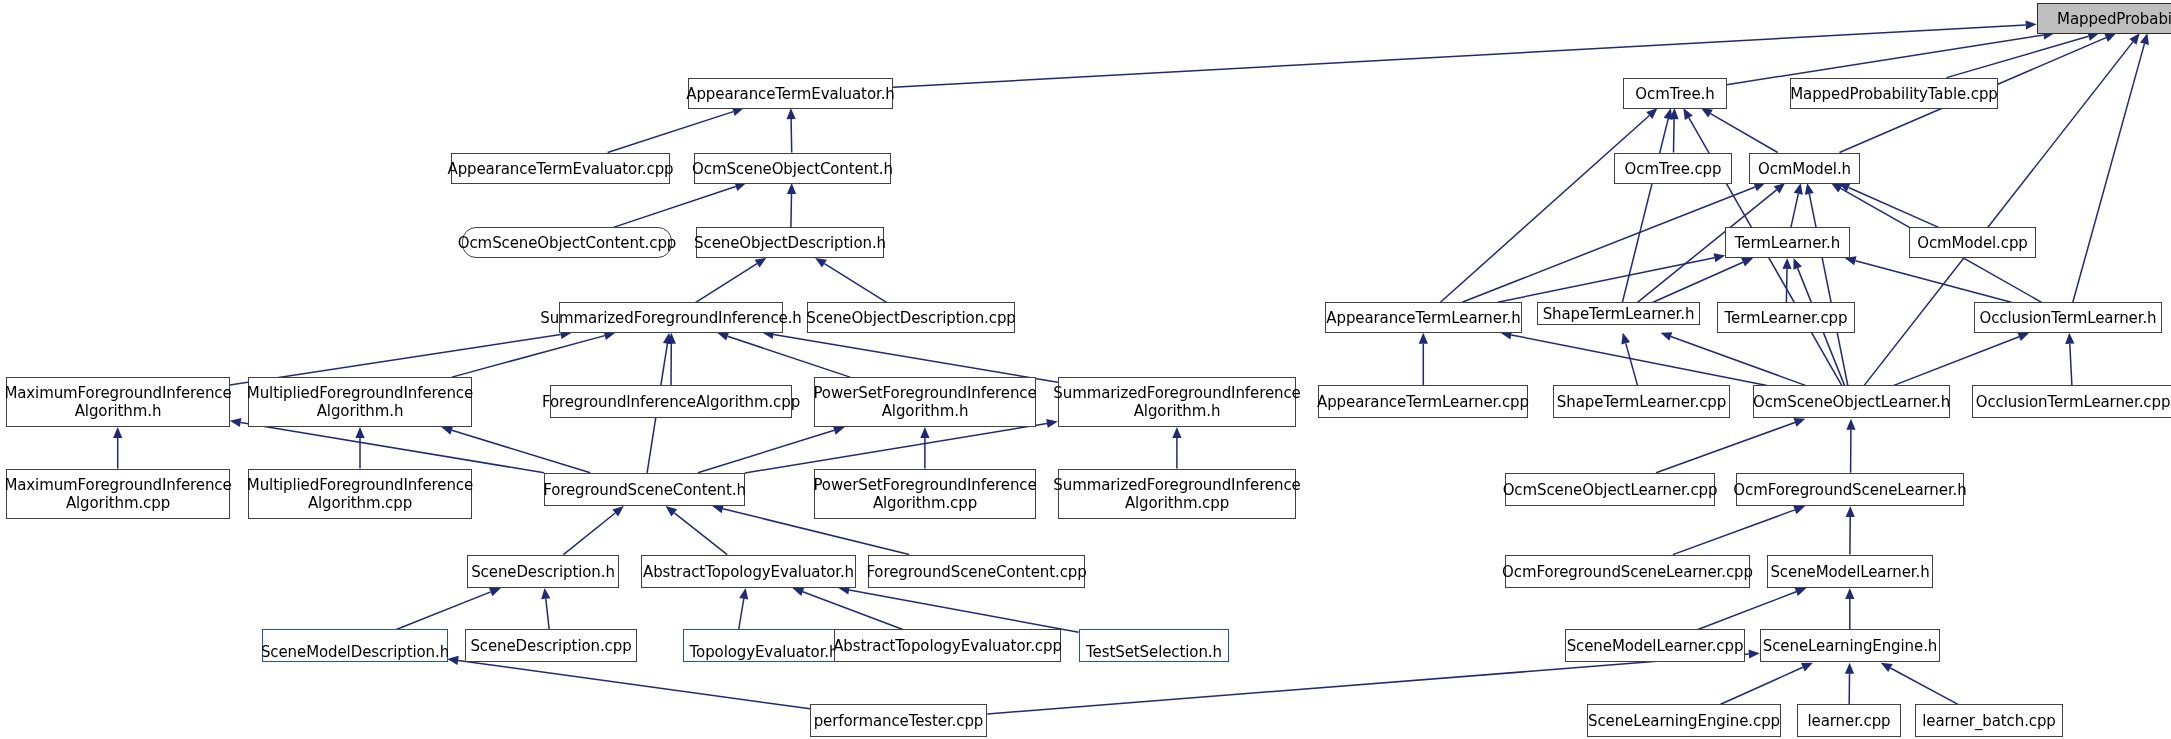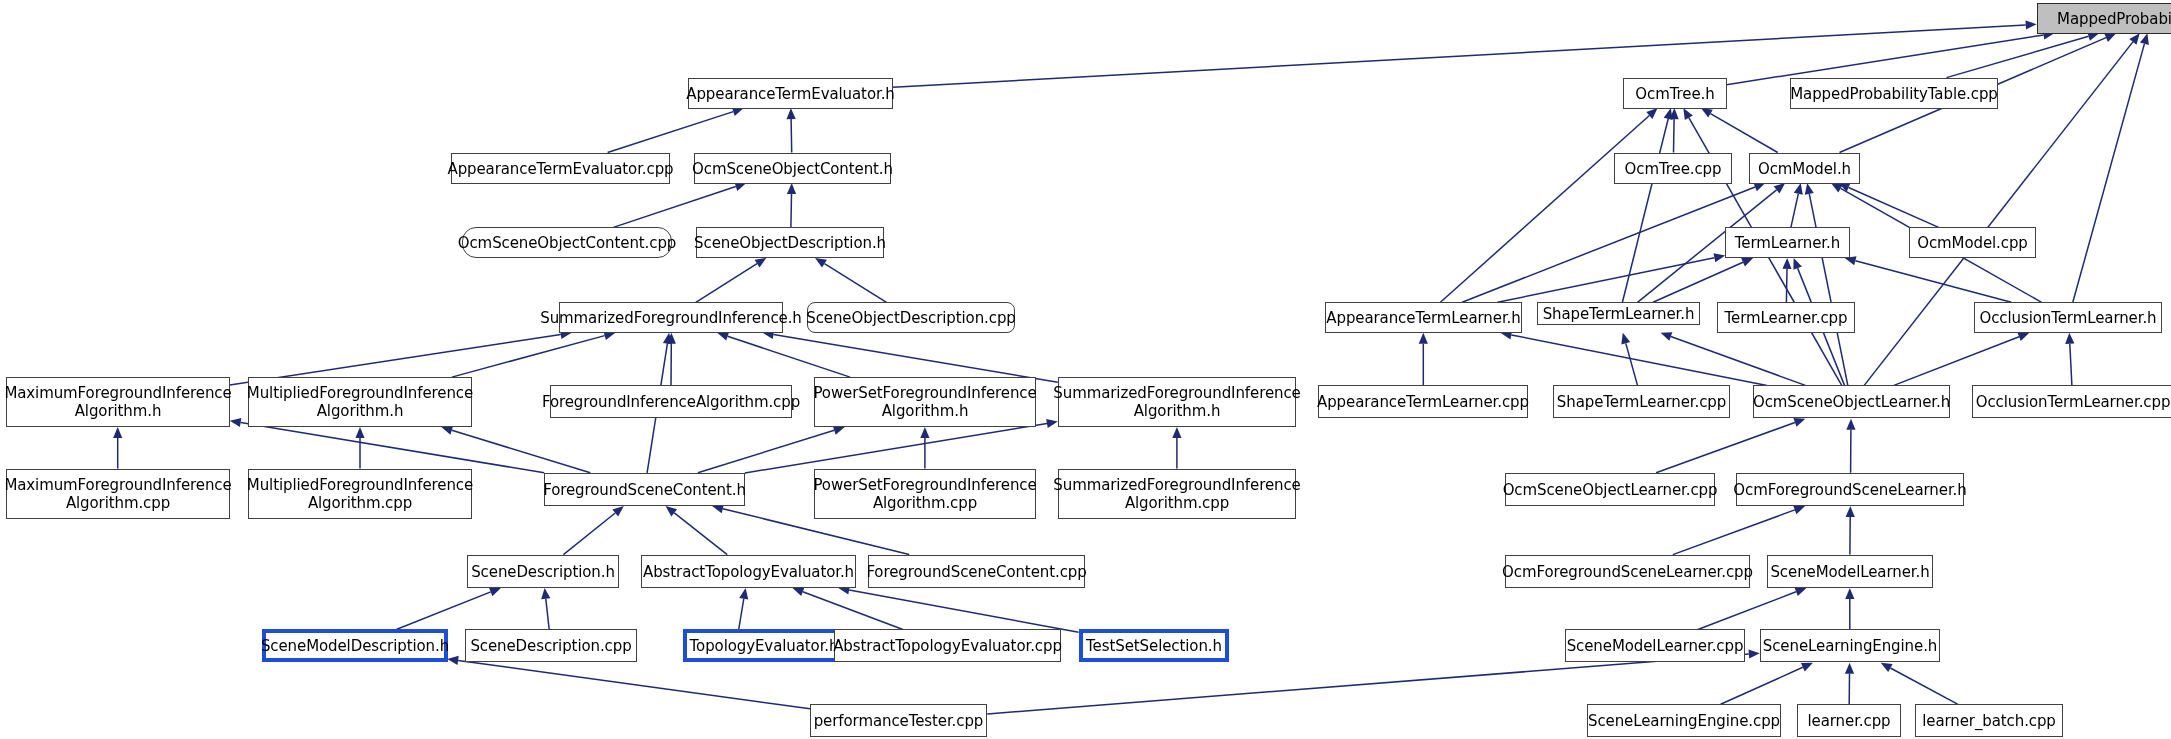--- a/index.html
+++ b/index.html
@@ -36,21 +36,22 @@
     line-height: 18px;
     white-space: pre;
     letter-spacing: -0.1px;
     z-index: 2;
   }
   .node.root {
     background: #bfbfbf;
     border: 1px solid #2b2b2b;
   }
   .node.red {
-    border: 4px solid #1d4ed8;
+    border: 1px solid #1d4ed8;
+    align-items: flex-end;
   }
   .node .lbl {
     display: block;
     padding: 0 4px;
   }
 </style>
 </head>
 <body>
 
 <div id="canvas">
@@ -197,21 +198,21 @@
       <div class="node" style="left: 1790px; top: 78px; width: 208px; height: 31px;"><span class="lbl">MappedProbabilityTable.cpp</span></div>
       <div class="node" style="left: 451px; top: 153px; width: 219px; height: 31px;"><span class="lbl">AppearanceTermEvaluator.cpp</span></div>
       <div class="node" style="left: 694px; top: 153px; width: 197px; height: 31px;"><span class="lbl">OcmSceneObjectContent.h</span></div>
       <div class="node" style="left: 1614px; top: 153px; width: 118px; height: 31px;"><span class="lbl">OcmTree.cpp</span></div>
       <div class="node" style="left: 1749px; top: 153px; width: 111px; height: 31px;"><span class="lbl">OcmModel.h</span></div>
       <div class="node" style="left: 462px; top: 227px; width: 210px; height: 31px; border-radius: 14px;"><span class="lbl">OcmSceneObjectContent.cpp</span></div>
       <div class="node" style="left: 696px; top: 227px; width: 188px; height: 31px;"><span class="lbl">SceneObjectDescription.h</span></div>
       <div class="node" style="left: 1725px; top: 227px; width: 125px; height: 31px;"><span class="lbl">TermLearner.h</span></div>
       <div class="node" style="left: 1909px; top: 227px; width: 127px; height: 31px;"><span class="lbl">OcmModel.cpp</span></div>
       <div class="node" style="left: 559px; top: 302px; width: 224px; height: 31px;"><span class="lbl">SummarizedForegroundInference.h</span></div>
-      <div class="node" style="left: 807px; top: 302px; width: 208px; height: 31px; border-radius: 8px;"><span class="lbl">SceneObjectDescription.cpp</span></div>
+      <div class="node" style="left: 807px; top: 302px; width: 208px; height: 31px;"><span class="lbl">SceneObjectDescription.cpp</span></div>
       <div class="node" style="left: 1325px; top: 302px; width: 197px; height: 31px;"><span class="lbl">AppearanceTermLearner.h</span></div>
       <div class="node" style="left: 1537px; top: 302px; width: 163px; height: 23px;"><span class="lbl">ShapeTermLearner.h</span></div>
       <div class="node" style="left: 1717px; top: 302px; width: 138px; height: 31px;"><span class="lbl">TermLearner.cpp</span></div>
       <div class="node" style="left: 1974px; top: 302px; width: 188px; height: 31px;"><span class="lbl">OcclusionTermLearner.h</span></div>
       <div class="node" style="left: 6px; top: 377px; width: 224px; height: 50px;"><span class="lbl">MaximumForegroundInference
 Algorithm.h</span></div>
       <div class="node" style="left: 248px; top: 377px; width: 224px; height: 50px;"><span class="lbl">MultipliedForegroundInference
 Algorithm.h</span></div>
       <div class="node" style="left: 550px; top: 385px; width: 242px; height: 33px; align-items: center;"><span class="lbl">ForegroundInferenceAlgorithm.cpp</span></div>
       <div class="node" style="left: 814px; top: 377px; width: 222px; height: 50px;"><span class="lbl">PowerSetForegroundInference

